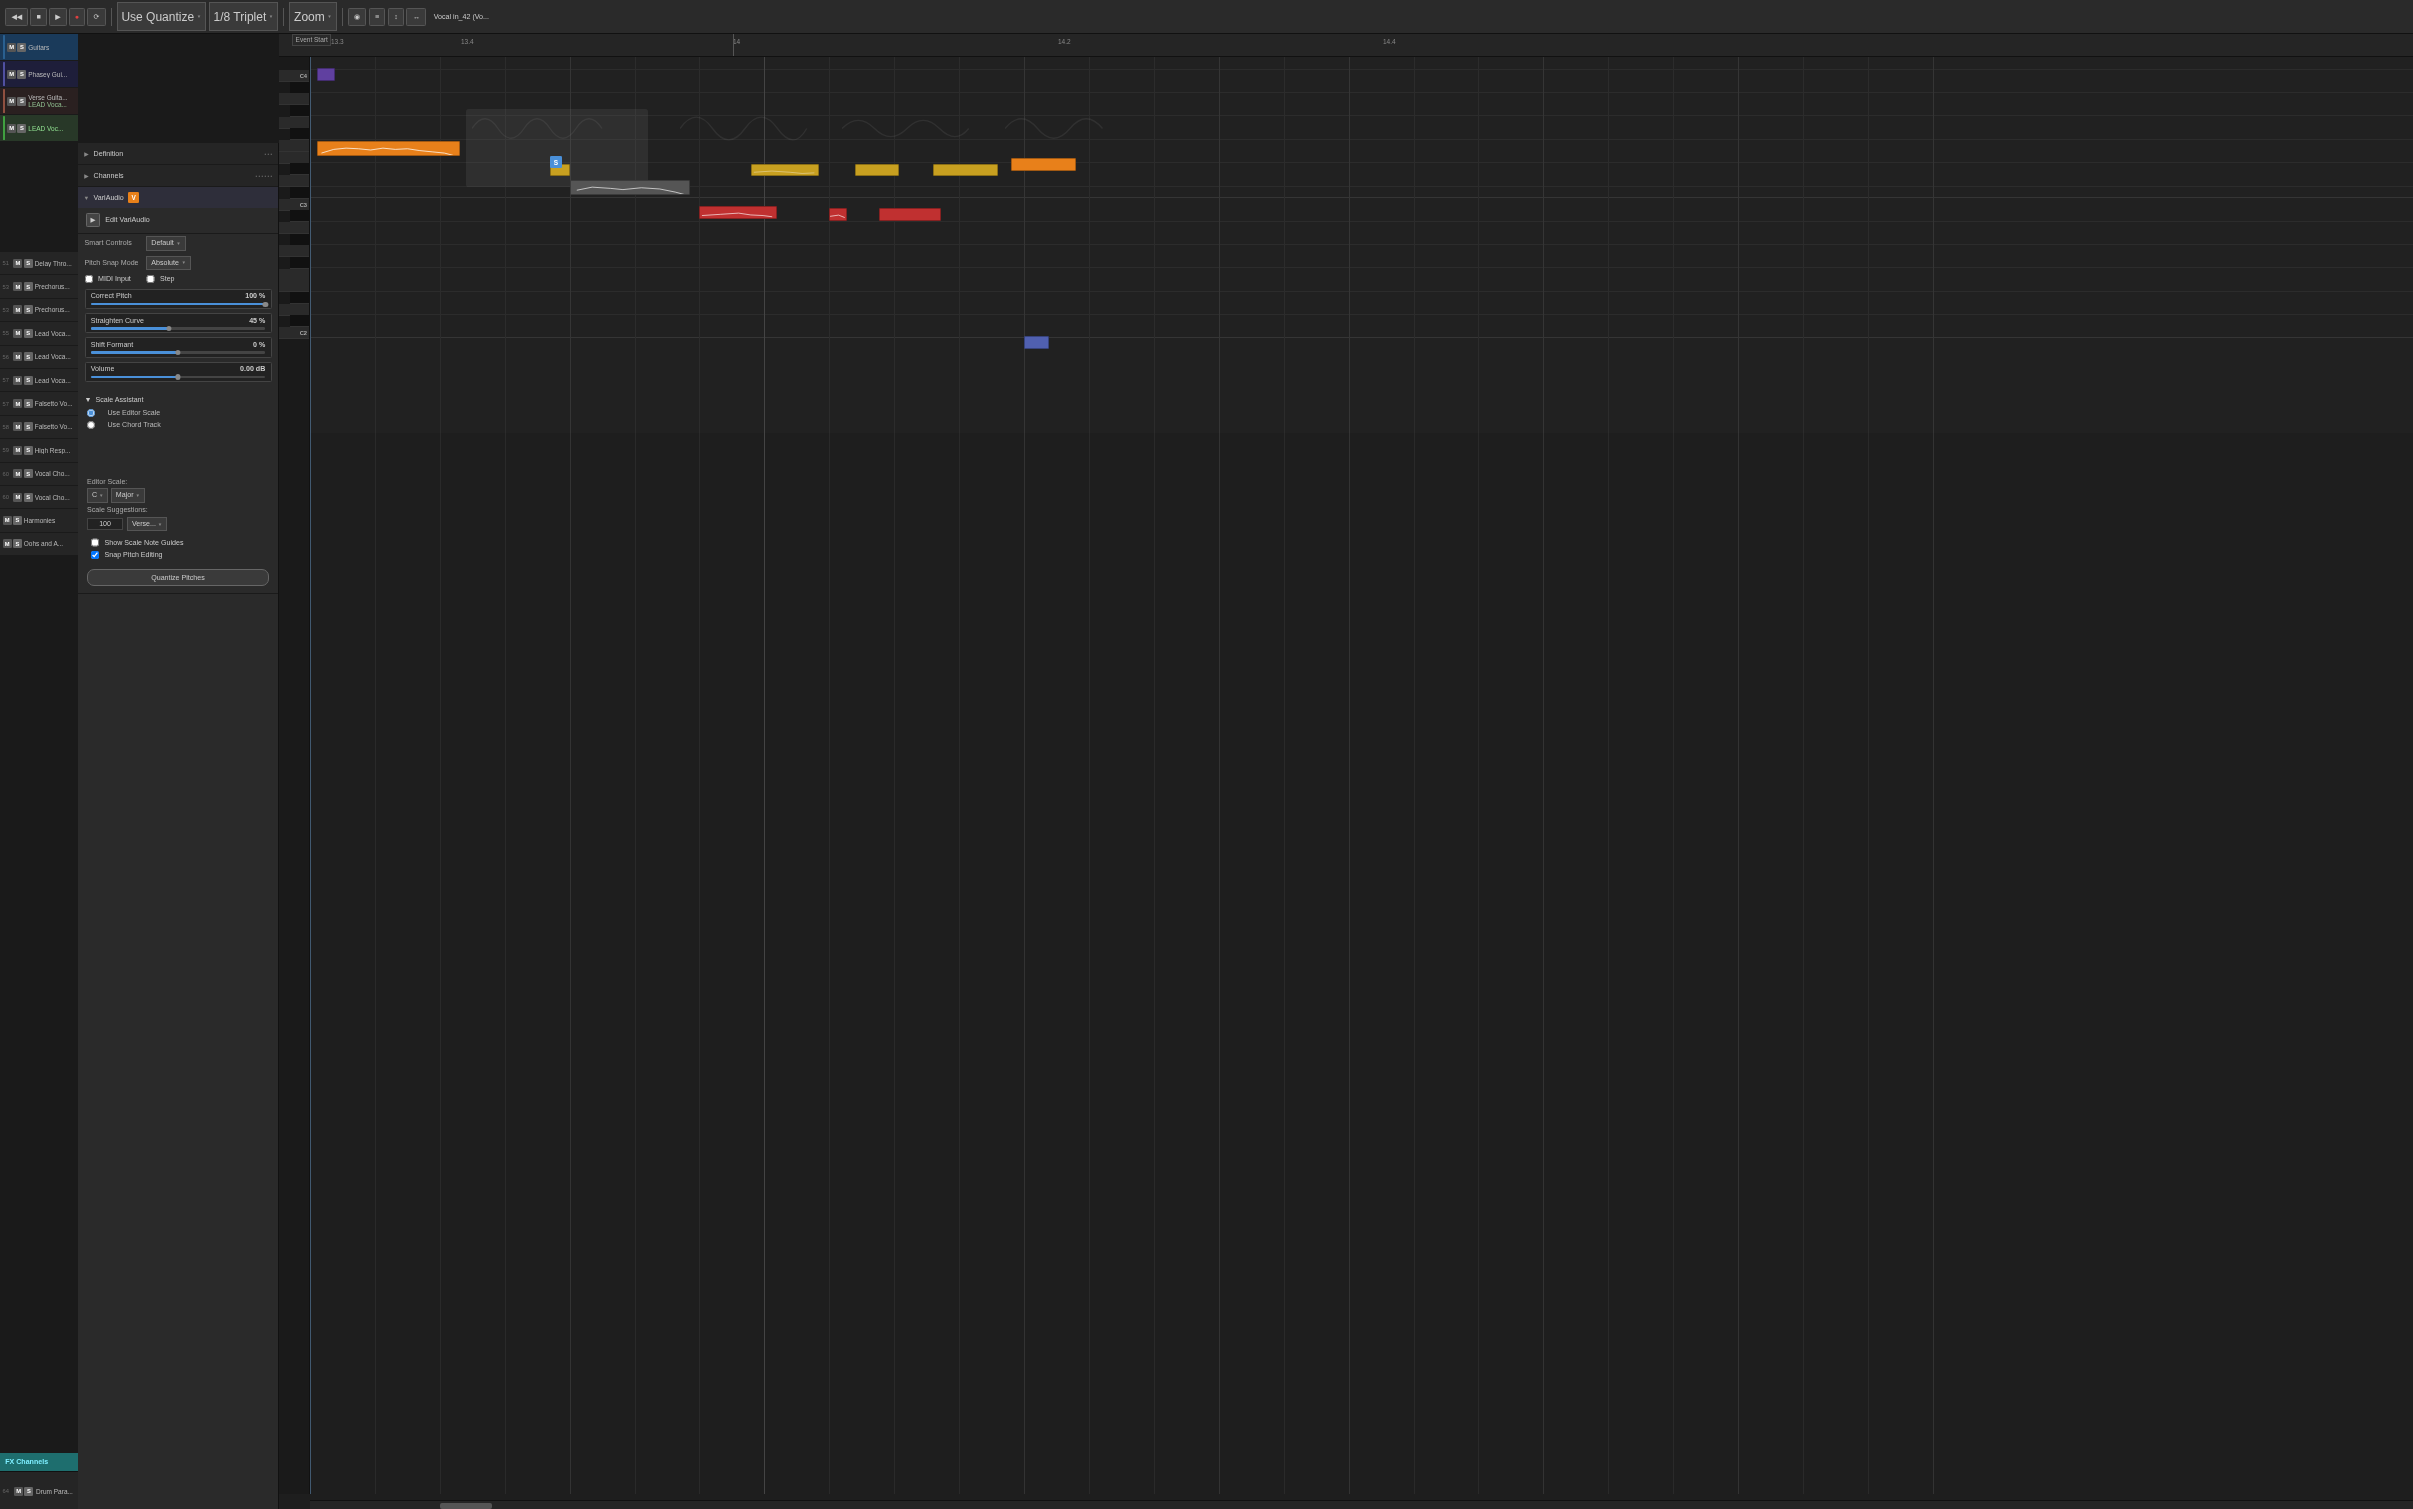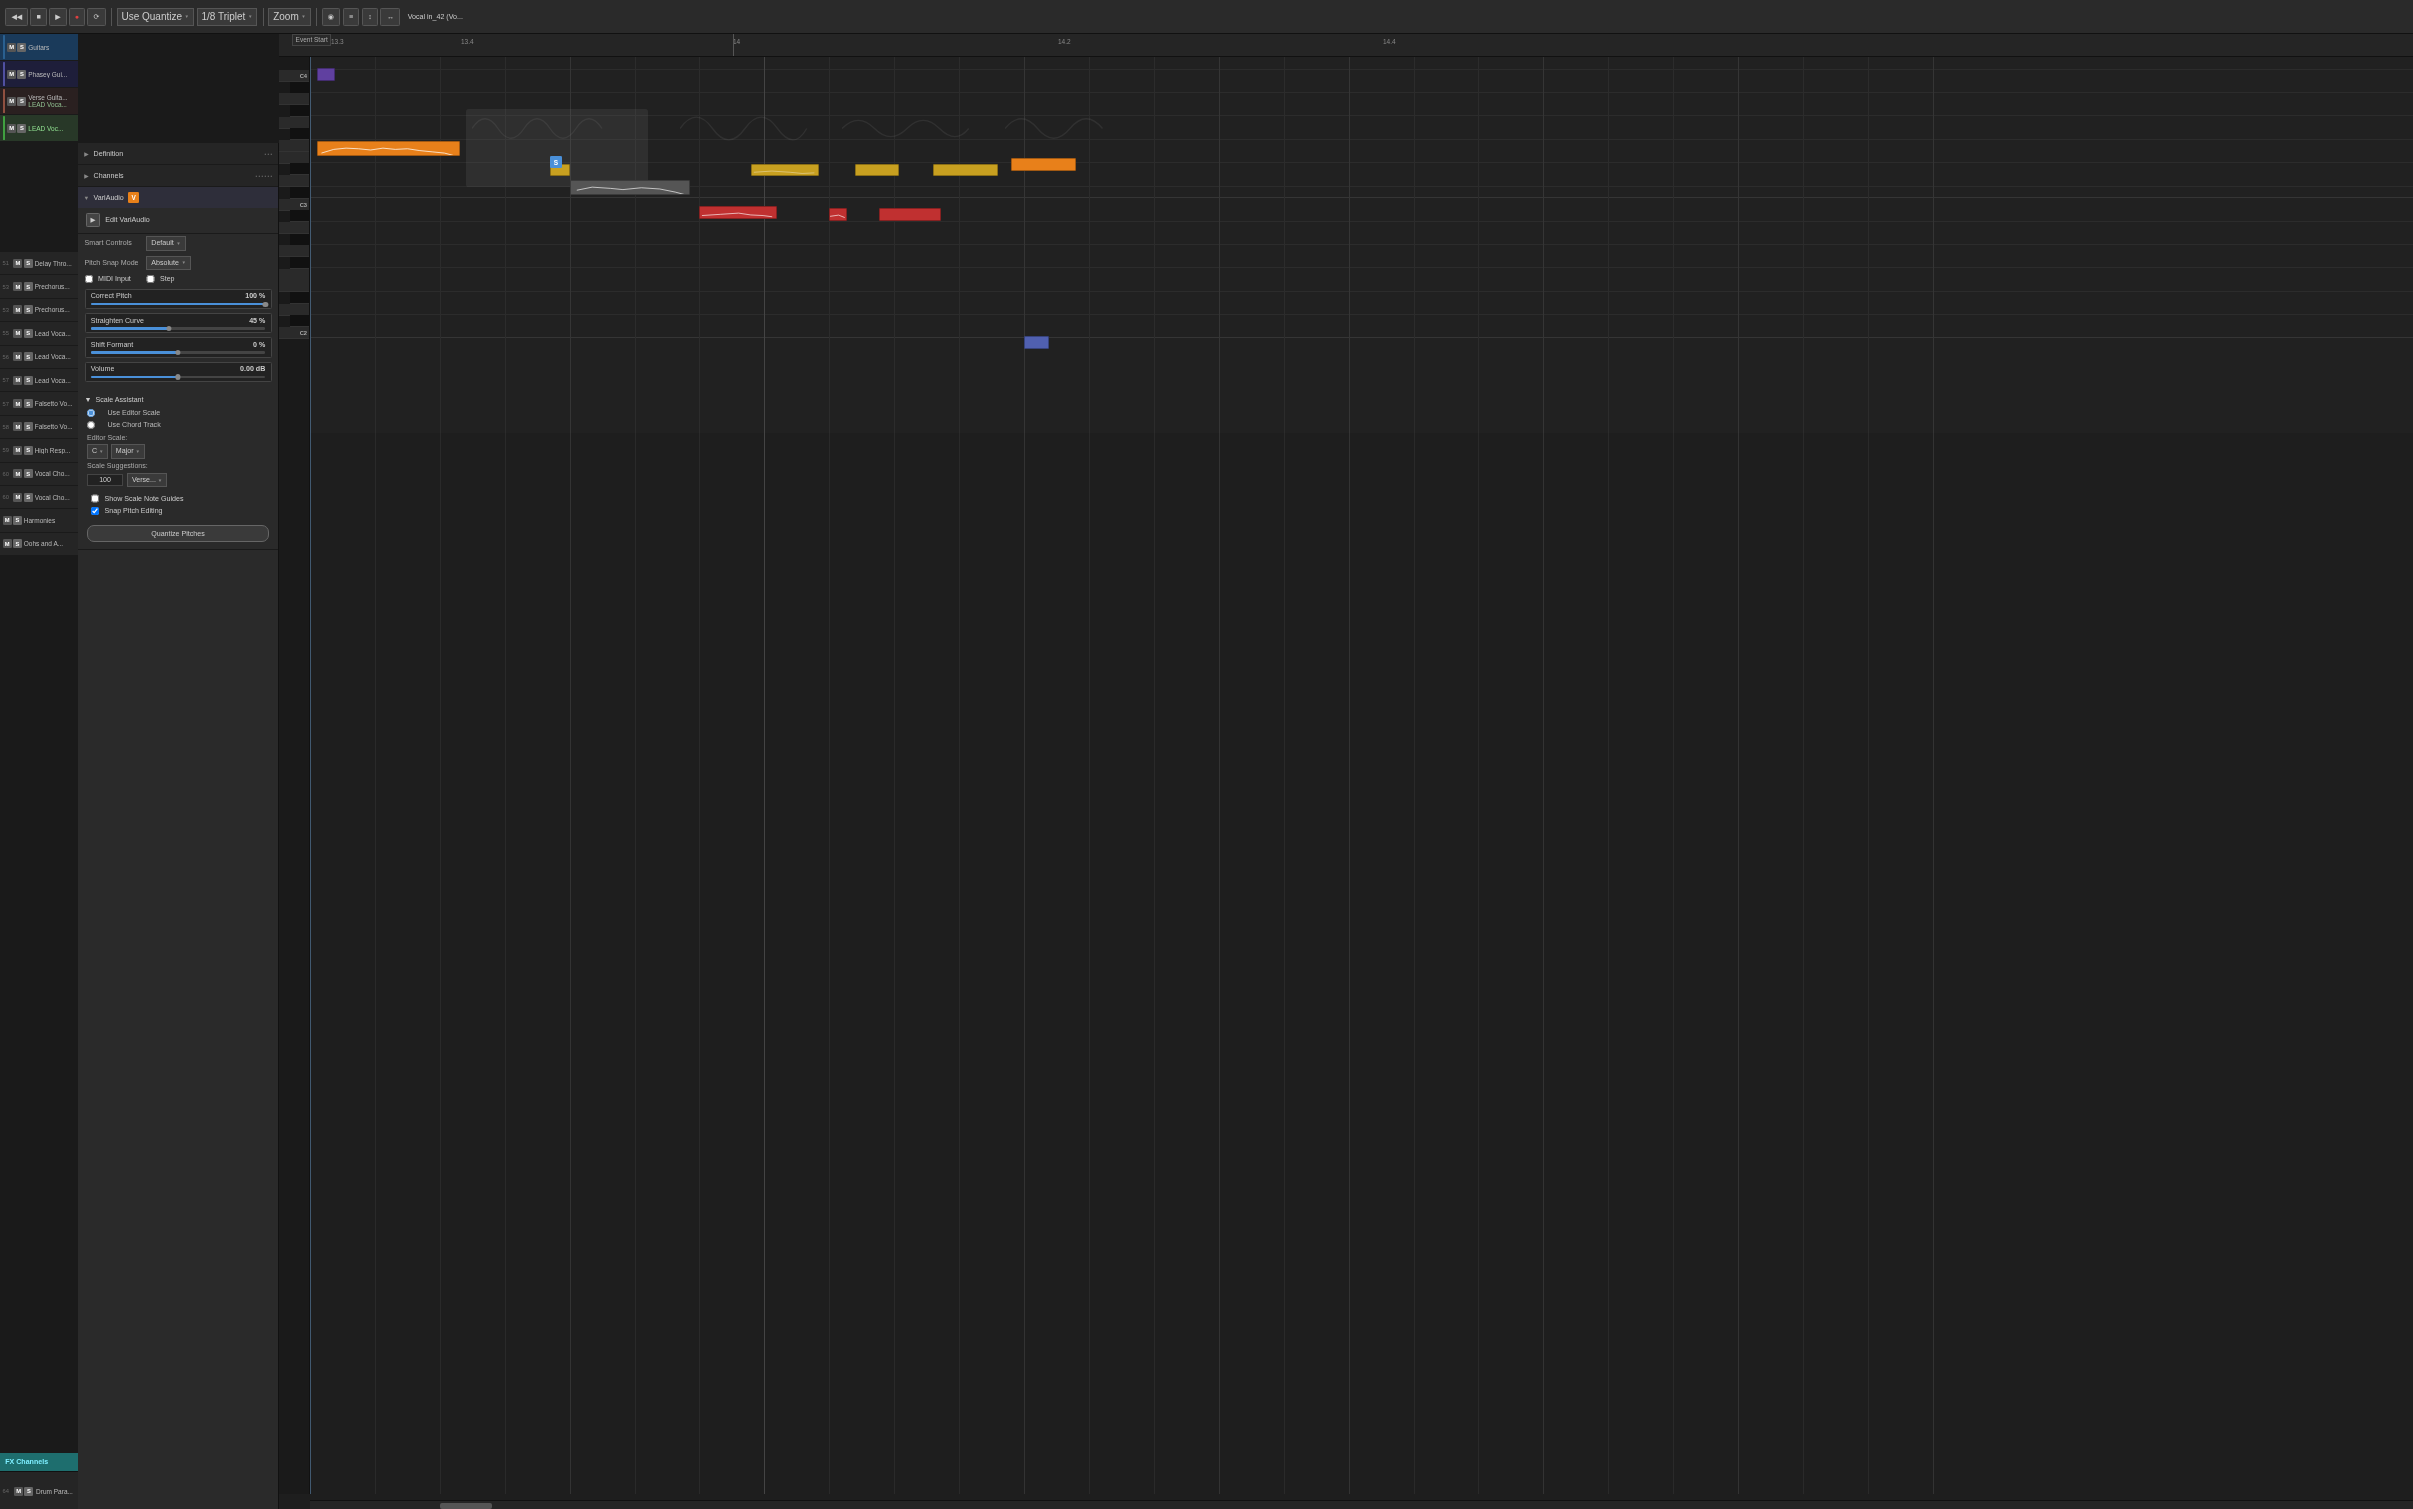--- a/index.html
+++ b/index.html
@@ -40,22 +40,22 @@
       display: flex;
       align-items: center;
       gap: 1.9px;
     }
 
     .toolbar-dropdown {
       background: #3a3a3a;
       border: 0.6px solid #555;
       color: #ccc;
       padding: 1.9px 3.9px;
-      height: 18px;
-      font-size: 10px;
+      height: 29px;
+      font-size: 12px;
       cursor: pointer;
       display: flex;
       align-items: center;
       gap: 2.6px;
     }
 
     .toolbar-separator {
       width: 0.6px;
       height: 18px;
       background: #555;
@@ -317,20 +317,21 @@
     }
     .radio-label {
       font-size: 7.1px;
       color: #bbb;
     }
 
     .editor-scale-label {
       font-size: 7.1px;
       color: #aaa;
       padding: 2.6px 2.6px 1.3px 2.6px;
+      margin-top: 44px;
     }
 
     .scale-dropdowns {
       display: flex;
       gap: 2.6px;
       padding: 1.3px 2.6px;
     }
 
     .scale-suggestions-label {
       font-size: 7.1px;

